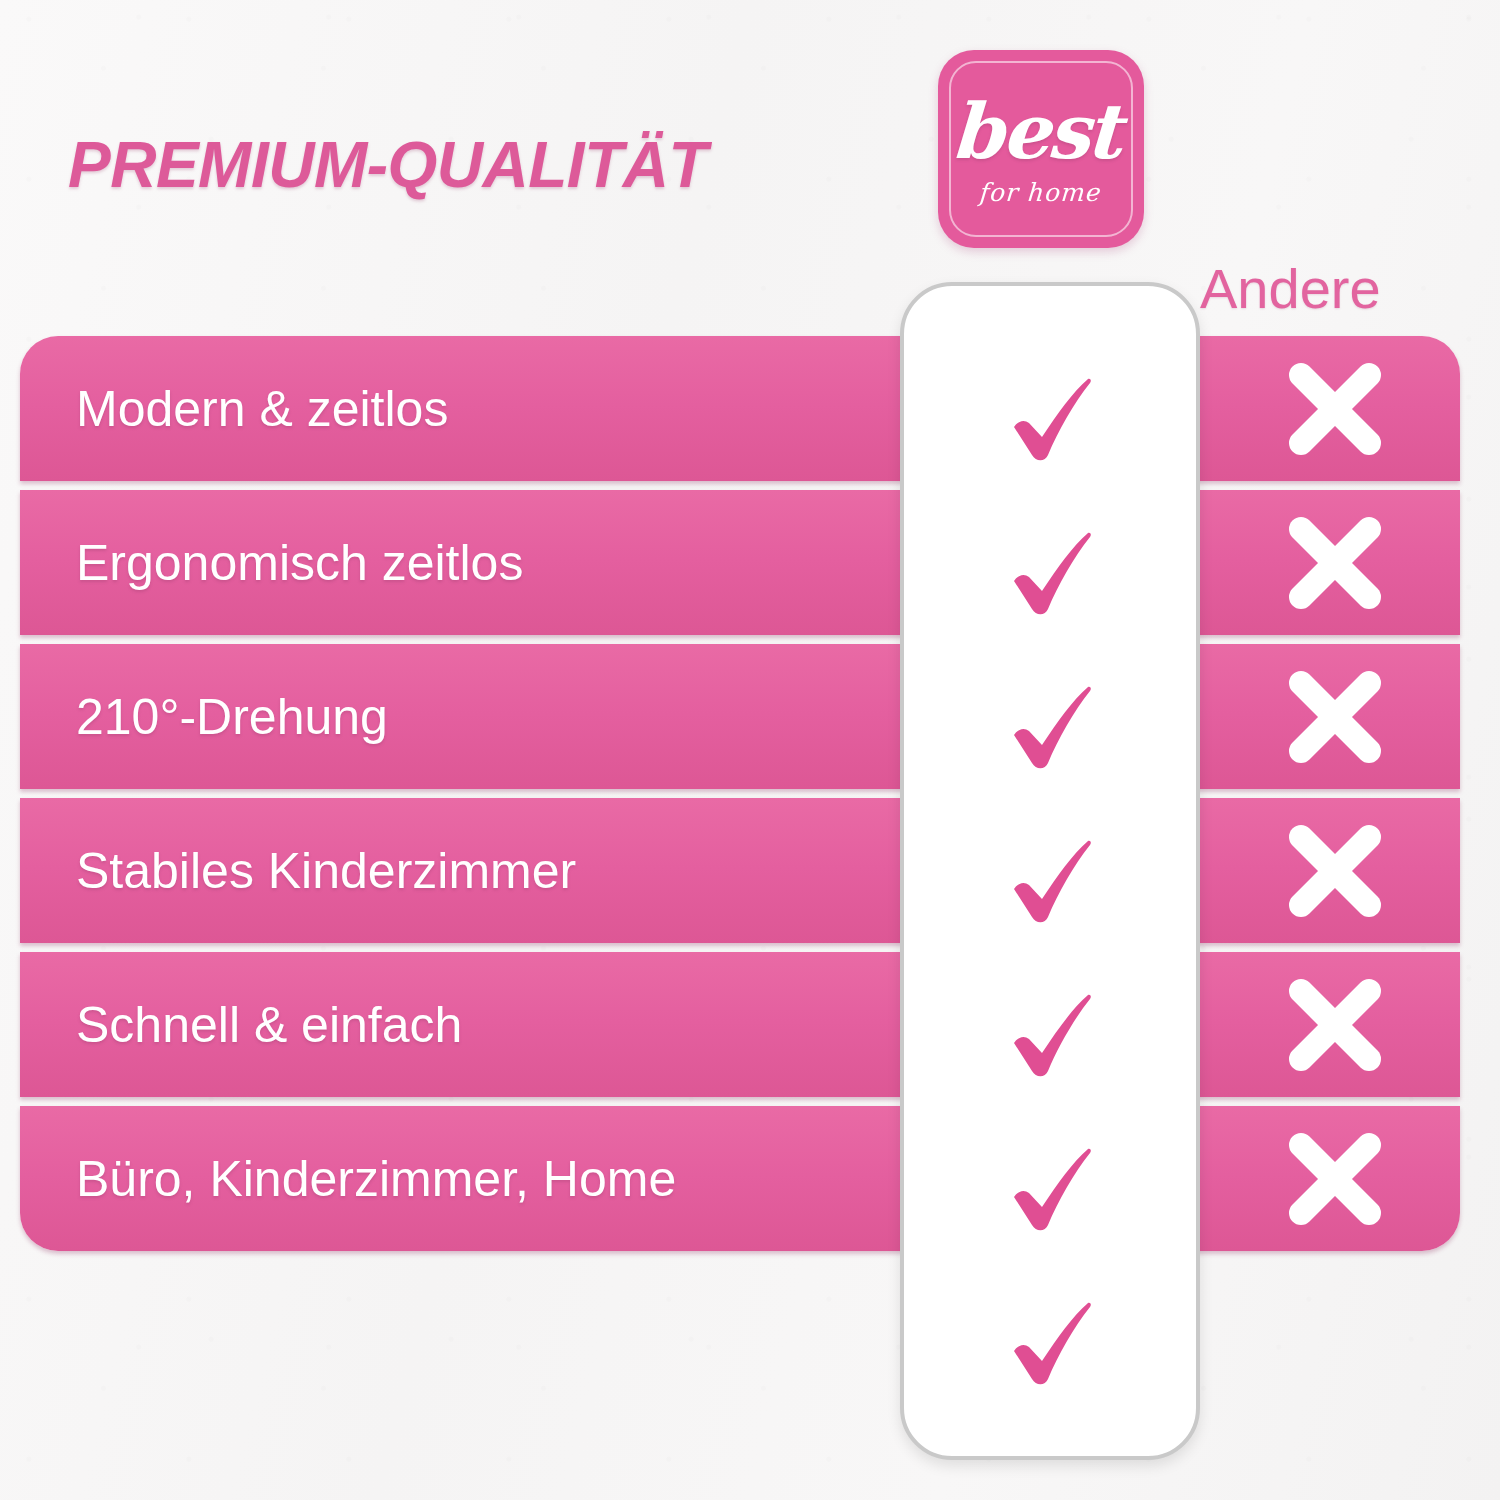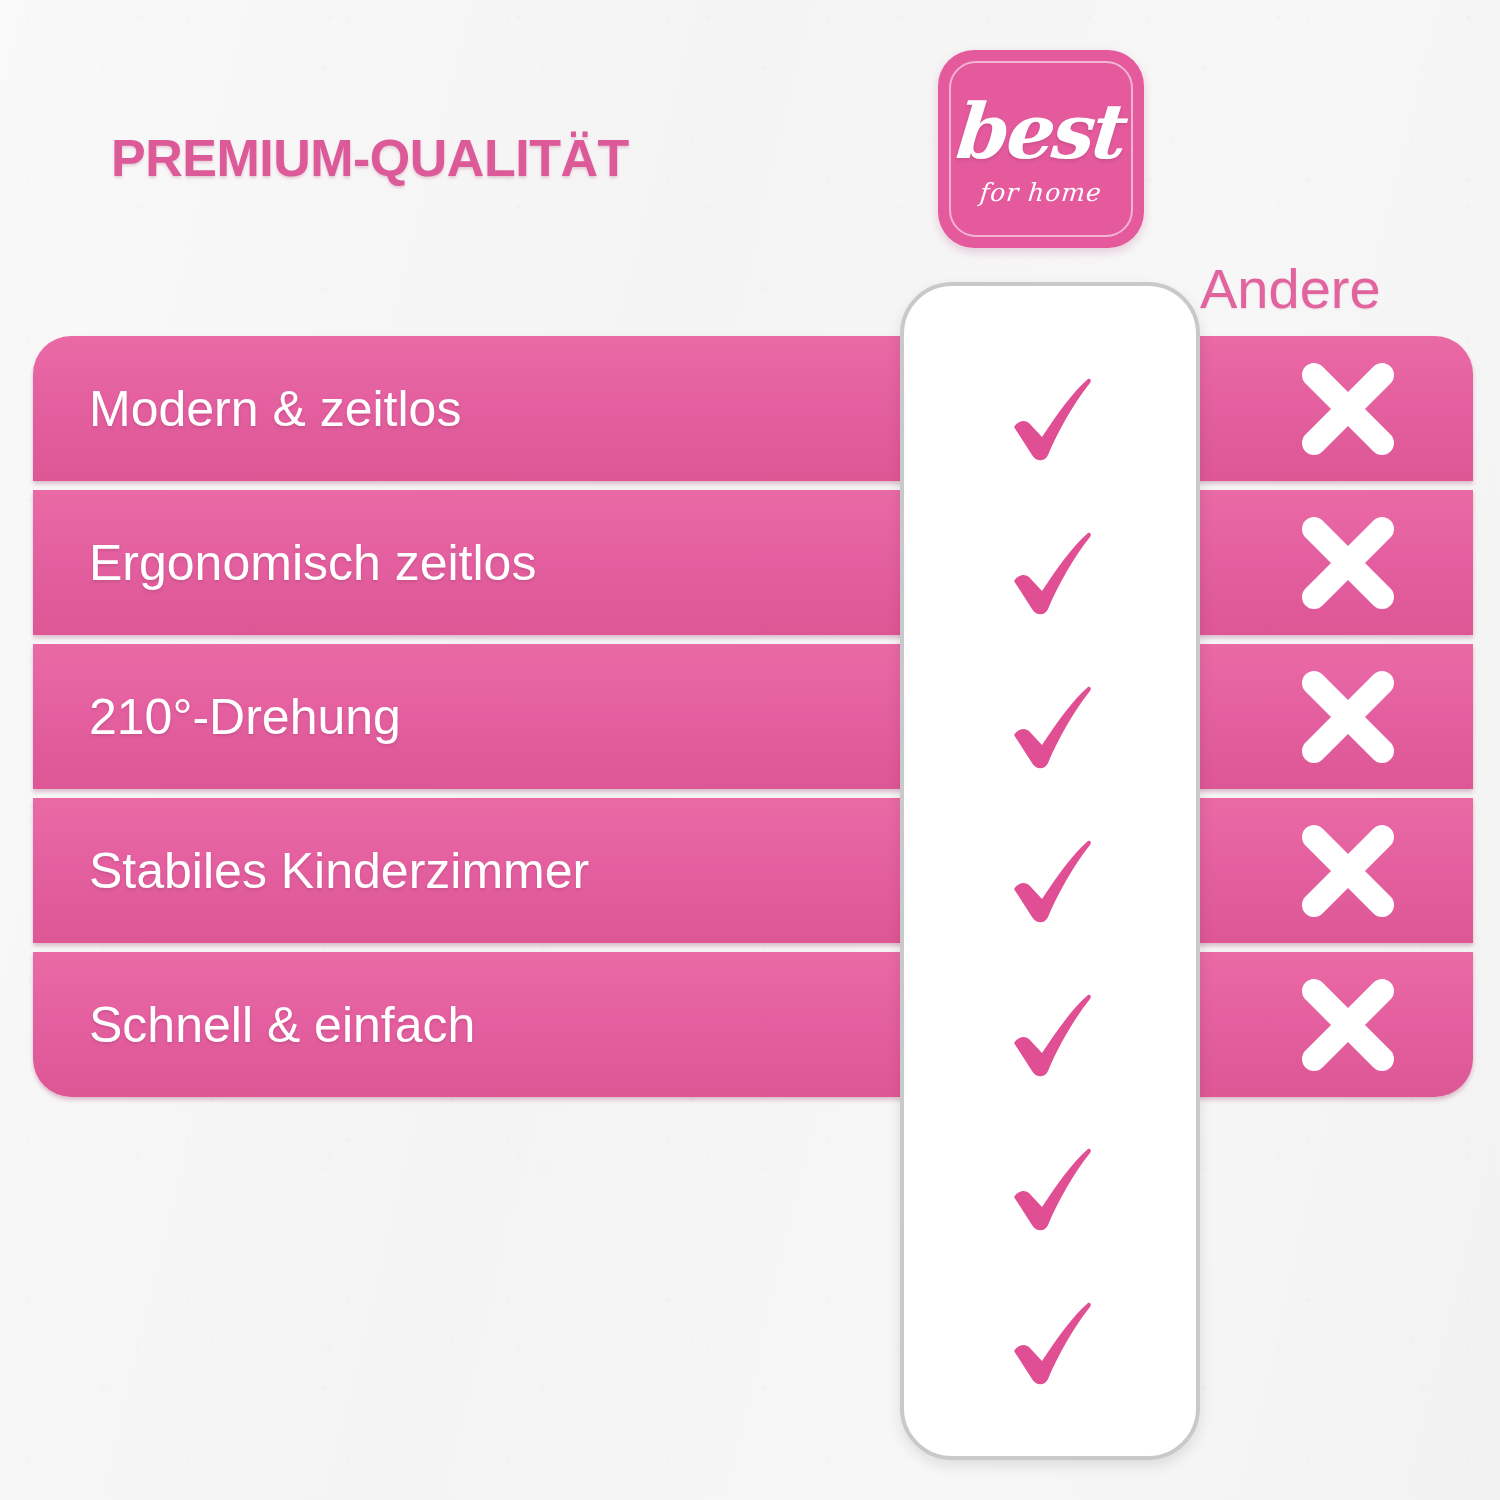--- a/index.html
+++ b/index.html
@@ -28,27 +28,27 @@
       linear-gradient(104deg, #faf9f9 0%, #f5f4f4 40%, #f8f7f7 70%, #f3f2f2 100%);
     background-size: 160px 160px, 220px 220px, 190px 190px, 240px 240px, 100% 100%;
     pointer-events: none;
   }
 
   
   #page-title {
     position: absolute;
     left: 68px;
     top: 128px;
-    font-size: 52px;
+    font-size: 64px;
     font-weight: bold;
+    font-style: italic;
     letter-spacing: -0.5px;
     color: #dd5a99;
     text-shadow: 0 2px 3px rgba(170,90,130,0.28);
     white-space: nowrap;
-    margin-left: 43px;
   }
 
   
   #brand-badge {
     position: absolute;
     left: 938px;
     top: 50px;
     width: 206px;
     height: 198px;
     background: #e45a9c;
@@ -98,21 +98,21 @@
     text-align: left;
     font-size: 56px;
     color: #e2649f;
     text-shadow: 0 1px 2px rgba(170,90,130,0.20);
     white-space: nowrap;
   }
 
   
   #comparison-table {
     position: absolute;
-    left: 33px;
+    left: 20px;
     top: 336px;
     width: 1440px;
   }
 
   .table-row {
     position: relative;
     height: 145px;
     margin-bottom: 9px;
     background: linear-gradient(180deg, #e96aa5 0%, #e45f9f 48%, #dd5795 100%);
     box-shadow: 0 3px 4px rgba(150,60,105,0.30);
@@ -243,20 +243,31 @@
       <div class="feature-label">Schnell &amp; einfach</div>
       <div class="other-cell">
         <svg class="cross-icon" width="104" height="104" viewBox="0 0 104 104" aria-hidden="true">
           <g stroke="#ffffff" stroke-width="24" stroke-linecap="round">
             <line x1="18" y1="18" x2="86" y2="86"></line>
             <line x1="86" y1="18" x2="18" y2="86"></line>
           </g>
         </svg>
       </div>
     </div>
+    <div class="table-row">
+      <div class="feature-label">Büro, Kinderzimmer, Home</div>
+      <div class="other-cell">
+        <svg class="cross-icon" width="104" height="104" viewBox="0 0 104 104" aria-hidden="true">
+          <g stroke="#ffffff" stroke-width="24" stroke-linecap="round">
+            <line x1="18" y1="18" x2="86" y2="86"></line>
+            <line x1="86" y1="18" x2="18" y2="86"></line>
+          </g>
+        </svg>
+      </div>
+    </div>
   </div>
 
 <div id="best-column">
   <div id="best-column-cells">
       <div class="best-cell">
         <svg class="check-icon" width="112" height="112" viewBox="0 0 112 112" aria-hidden="true">
           <path d="M20 66 C24 60, 30 58, 35 62 L48 76 C64 52, 78 32, 94 18 C96 17, 98 19, 96 22 C80 42, 64 70, 54 94 C51 101, 42 101, 38 94 Z" fill="#e04e93"></path>
         </svg>
       </div>
       <div class="best-cell">

